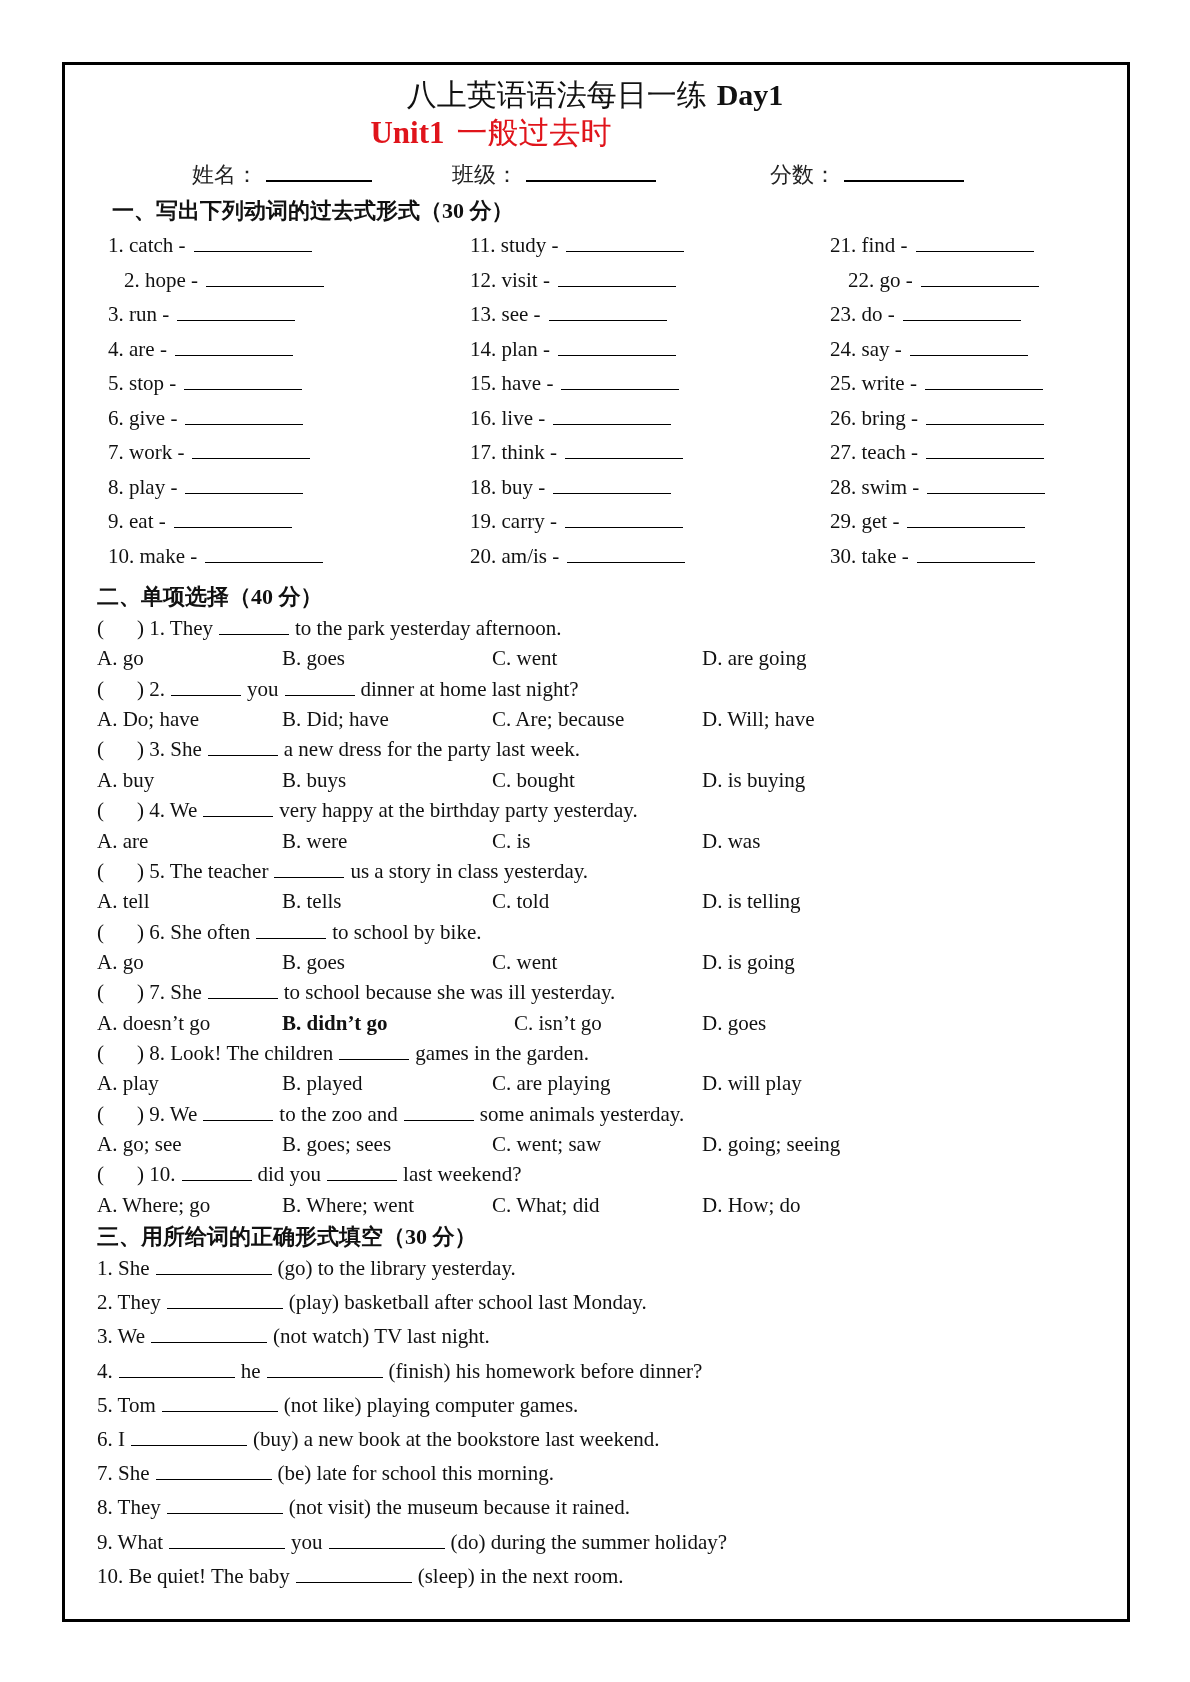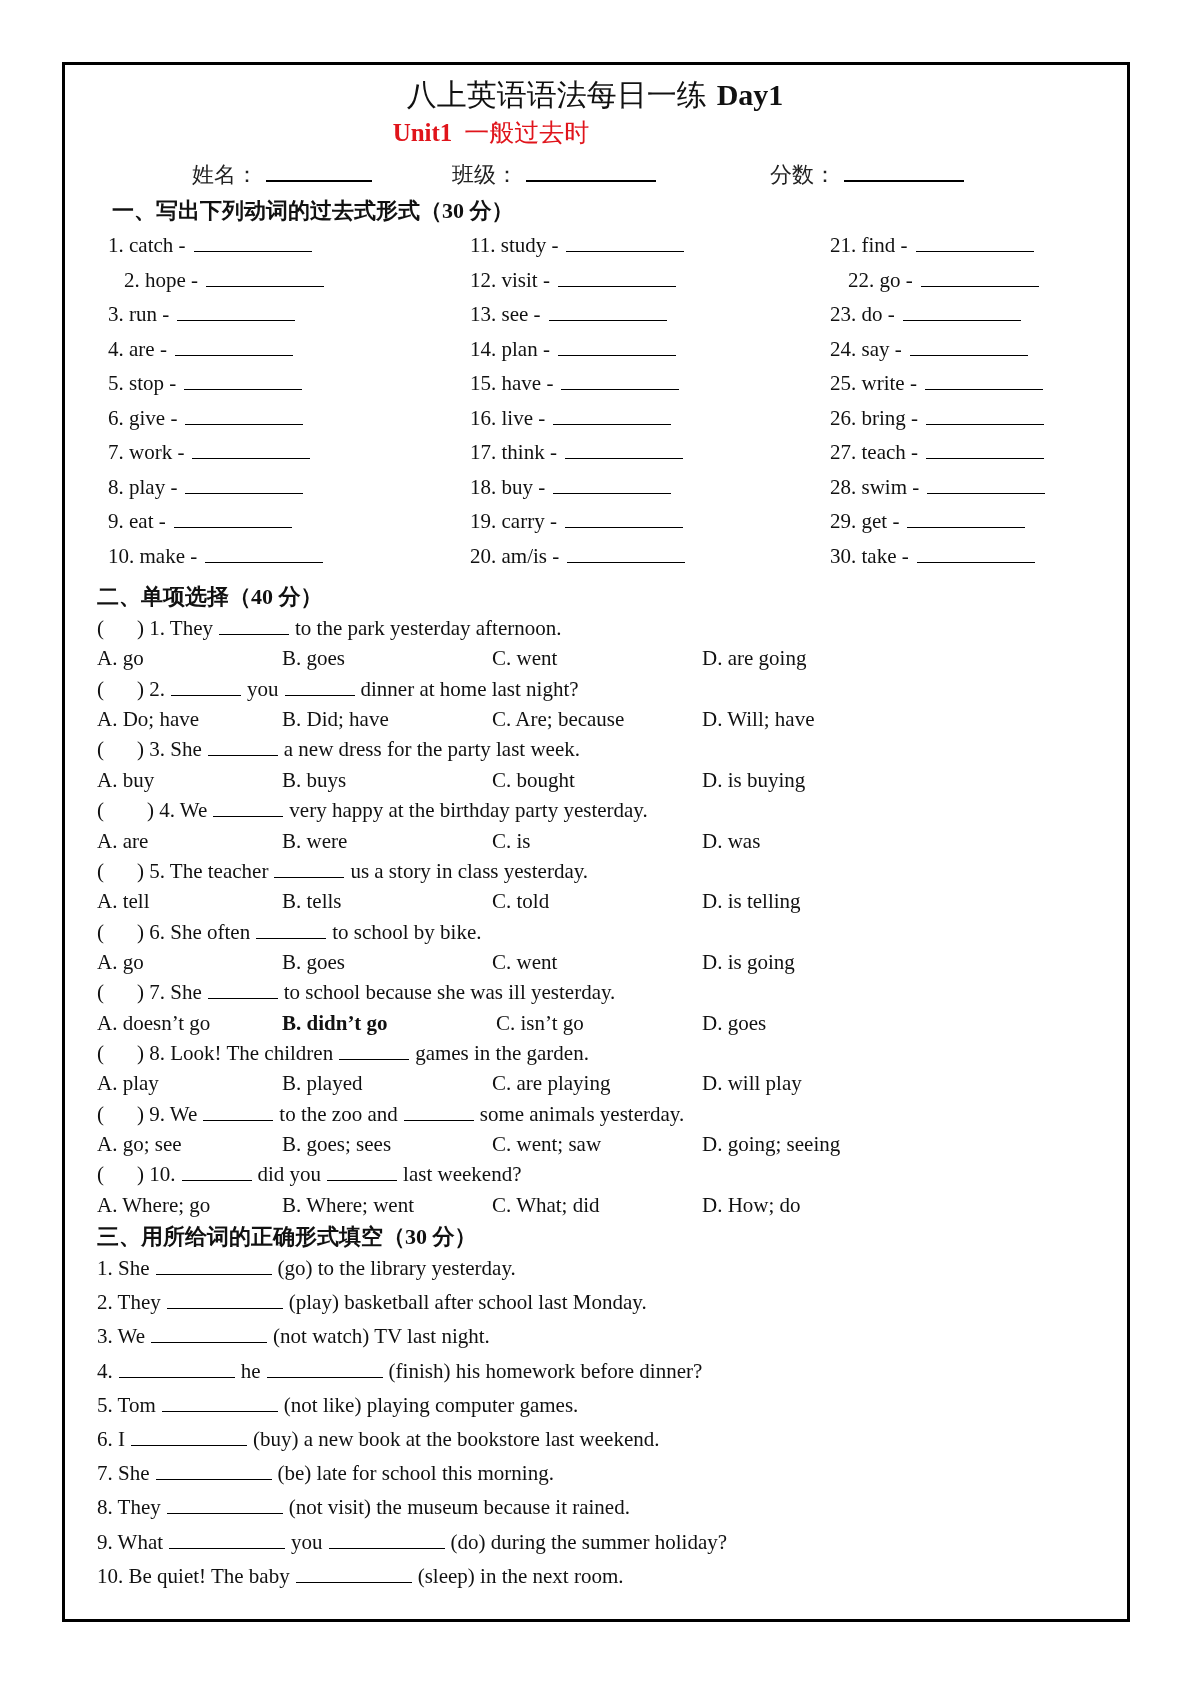--- a/index.html
+++ b/index.html
@@ -3,21 +3,21 @@
 <meta charset="utf-8">
 <style>
   html, body { margin:0; padding:0; background:#ffffff; }
   body { width:1190px; height:1682px; position:relative; overflow:hidden;
          font-family:"Liberation Serif","DejaVu Serif",serif; color:#111; }
   .frame { position:absolute; left:62px; top:62px; width:1062px; height:1554px;
            border:3px solid #000; box-sizing:content-box; }
   .abs { position:absolute; white-space:nowrap; }
   .title { left:0; width:1190px; top:76px; text-align:center; font-size:30px; line-height:38px; }
   .title .day { font-weight:bold; margin-left:10px; }
-  .subtitle { left:0; width:982px; top:116px; text-align:center; font-size:25px; line-height:34px;
+  .subtitle { left:0; width:982px; top:116px; text-align:center; font-size:31px; line-height:34px;
               color:#e0141b; font-weight:bold; }
   .subtitle .cn { font-weight:normal; margin-left:12px; }
   .field { font-size:22px; line-height:30px; top:158px; color:#222; }
   .blank-line { display:inline-block; border-bottom:2px solid #000; height:22px; vertical-align:baseline; margin-left:8px; }
   .sec { font-size:22px; font-weight:bold; line-height:30px; }
   .row { font-size:21px; line-height:28px; }
   .u { display:inline-block; border-bottom:1px solid #000; height:20px; vertical-align:baseline; }
   .paren { display:inline-block; width:40px; }
 </style>
 </head>
@@ -87,39 +87,39 @@
     <div class="abs row" style="left: 97px; top: 674.7px;"><span class="paren">(</span><span style="margin-left: 0px;">) 2.</span><span class="u" style="width: 70px; margin: 0px 6px;"></span><span>you</span><span class="u" style="width: 70px; margin: 0px 6px;"></span><span>dinner at home last night?</span></div>
     <div class="abs row" style="left: 97px; top: 705.1px;">A. Do; have</div>
     <div class="abs row" style="left: 282px; top: 705.1px;">B. Did; have</div>
     <div class="abs row" style="left: 492px; top: 705.1px;">C. Are; because</div>
     <div class="abs row" style="left: 702px; top: 705.1px;">D. Will; have</div>
     <div class="abs row" style="left: 97px; top: 735.4px;"><span class="paren">(</span><span style="margin-left: 0px;">) 3. She</span><span class="u" style="width: 70px; margin: 0px 6px;"></span><span>a new dress for the party last week.</span></div>
     <div class="abs row" style="left: 97px; top: 765.8px;">A. buy</div>
     <div class="abs row" style="left: 282px; top: 765.8px;">B. buys</div>
     <div class="abs row" style="left: 492px; top: 765.8px;">C. bought</div>
     <div class="abs row" style="left: 702px; top: 765.8px;">D. is buying</div>
-    <div class="abs row" style="left: 97px; top: 796.1px;"><span class="paren">(</span><span style="margin-left: 10px; text-align: right;">) 4. We</span><span class="u" style="width: 70px; margin: 0px 6px;"></span><span>very happy at the birthday party yesterday.</span></div>
+    <div class="abs row" style="left: 97px; top: 796.1px;"><span class="paren">(</span><span style="margin-left: 0px; text-align: right;">) 4. We</span><span class="u" style="width: 70px; margin: 0px 6px;"></span><span>very happy at the birthday party yesterday.</span></div>
     <div class="abs row" style="left: 97px; top: 826.5px;">A. are</div>
     <div class="abs row" style="left: 282px; top: 826.5px;">B. were</div>
     <div class="abs row" style="left: 492px; top: 826.5px;">C. is</div>
     <div class="abs row" style="left: 702px; top: 826.5px;">D. was</div>
     <div class="abs row" style="left: 97px; top: 856.8px;"><span class="paren">(</span><span style="margin-left: 0px;">) 5. The teacher</span><span class="u" style="width: 70px; margin: 0px 6px;"></span><span>us a story in class yesterday.</span></div>
     <div class="abs row" style="left: 97px; top: 887.2px;">A. tell</div>
     <div class="abs row" style="left: 282px; top: 887.2px;">B. tells</div>
     <div class="abs row" style="left: 492px; top: 887.2px;">C. told</div>
     <div class="abs row" style="left: 702px; top: 887.2px;">D. is telling</div>
     <div class="abs row" style="left: 97px; top: 917.5px;"><span class="paren">(</span><span style="margin-left: 0px;">) 6. She often</span><span class="u" style="width: 70px; margin: 0px 6px;"></span><span>to school by bike.</span></div>
     <div class="abs row" style="left: 97px; top: 947.9px;">A. go</div>
     <div class="abs row" style="left: 282px; top: 947.9px;">B. goes</div>
     <div class="abs row" style="left: 492px; top: 947.9px;">C. went</div>
     <div class="abs row" style="left: 702px; top: 947.9px;">D. is going</div>
     <div class="abs row" style="left: 97px; top: 978.2px;"><span class="paren">(</span><span style="margin-left: 0px;">) 7. She</span><span class="u" style="width: 70px; margin: 0px 6px;"></span><span>to school because she was ill yesterday.</span></div>
     <div class="abs row" style="left: 97px; top: 1008.6px;">A. doesn’t go</div>
     <div class="abs row" style="left: 282px; top: 1008.6px; font-weight: bold;">B. didn’t go</div>
-    <div class="abs row" style="left: 496px; top: 1008.6px;">C. isn’t go</div>
+    <div class="abs row" style="left: 514px; top: 1008.6px;">C. isn’t go</div>
     <div class="abs row" style="left: 702px; top: 1008.6px;">D. goes</div>
     <div class="abs row" style="left: 97px; top: 1038.9px;"><span class="paren">(</span><span style="margin-left: 0px;">) 8. Look! The children</span><span class="u" style="width: 70px; margin: 0px 6px;"></span><span>games in the garden.</span></div>
     <div class="abs row" style="left: 97px; top: 1069.3px;">A. play</div>
     <div class="abs row" style="left: 282px; top: 1069.3px;">B. played</div>
     <div class="abs row" style="left: 492px; top: 1069.3px;">C. are playing</div>
     <div class="abs row" style="left: 702px; top: 1069.3px;">D. will play</div>
     <div class="abs row" style="left: 97px; top: 1099.6px;"><span class="paren">(</span><span style="margin-left: 0px;">) 9. We</span><span class="u" style="width: 70px; margin: 0px 6px;"></span><span>to the zoo and</span><span class="u" style="width: 70px; margin: 0px 6px;"></span><span>some animals yesterday.</span></div>
     <div class="abs row" style="left: 97px; top: 1130px;">A. go; see</div>
     <div class="abs row" style="left: 282px; top: 1130px;">B. goes; sees</div>
     <div class="abs row" style="left: 492px; top: 1130px;">C. went; saw</div>

